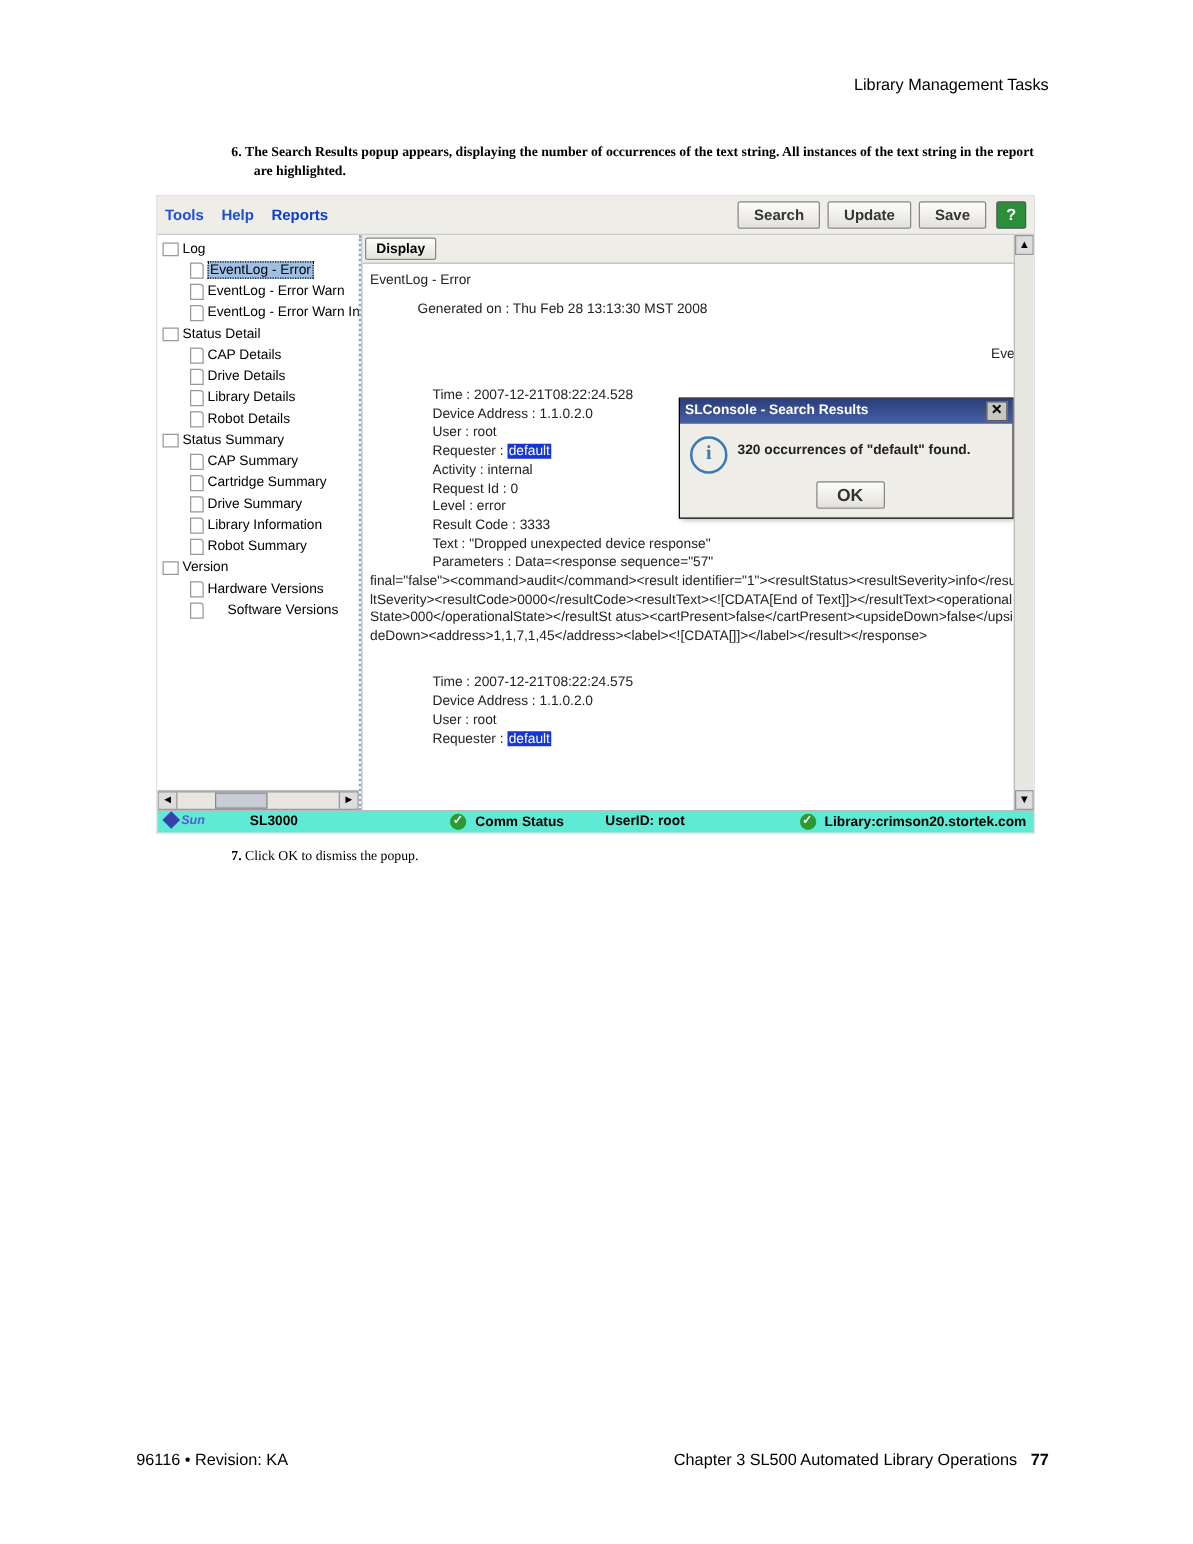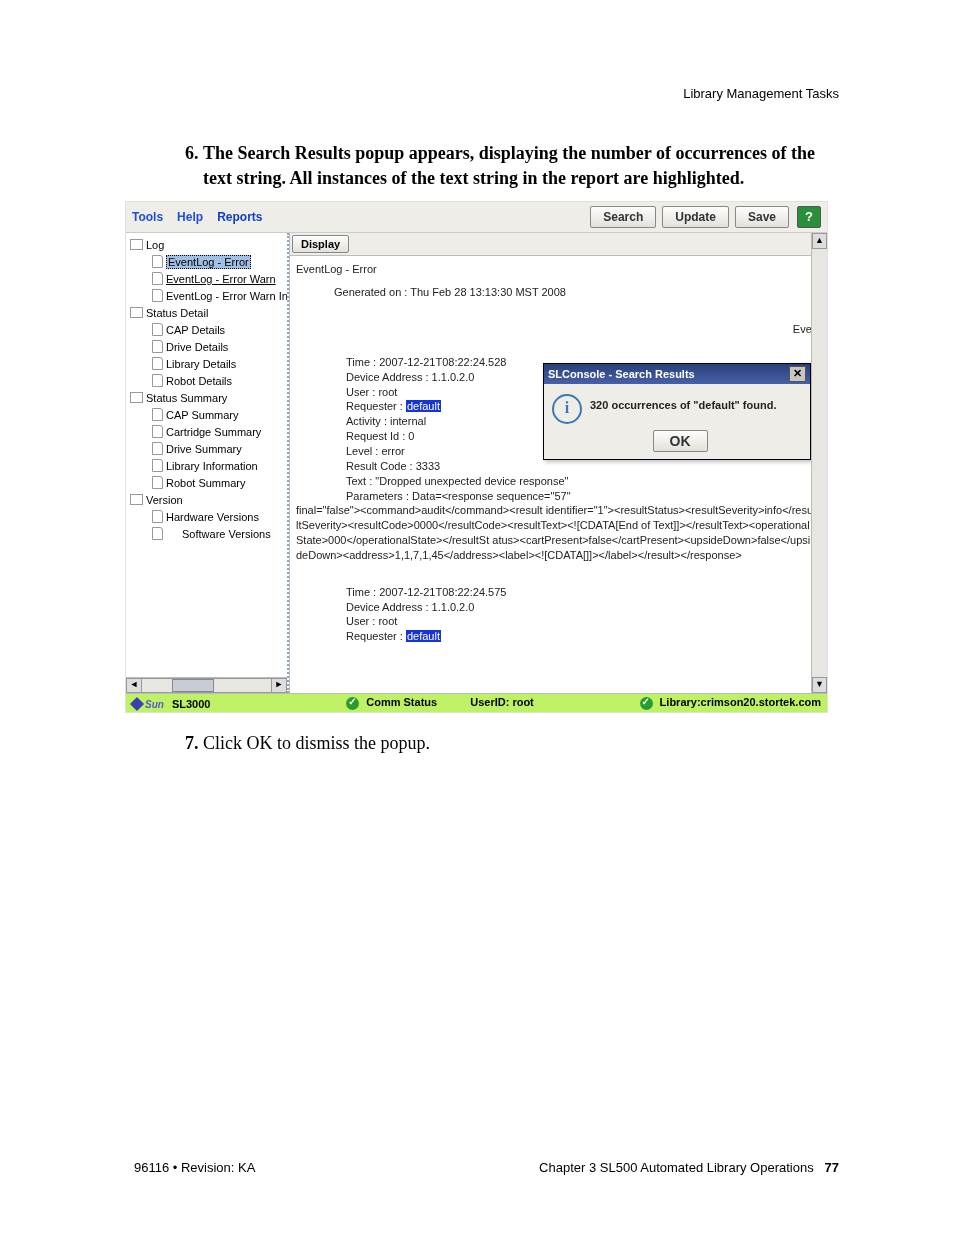--- a/index.html
+++ b/index.html
@@ -12,25 +12,24 @@
     position: relative;
   }
   .page {
     padding: 60px 115px 0 125px;
   }
   .header-right {
     text-align: right;
     font-family: Arial, sans-serif;
     font-size: 13px;
     margin-bottom: 40px;
-    margin-top: 26px;
   }
   .step {
     font-family: Georgia, "Times New Roman", serif;
-    font-size: 18px;
+    font-size: 11px;
     line-height: 1.4;
     margin-left: 60px;
     text-indent: -18px;
     padding-left: 18px;
     margin-bottom: 2px;
   }
   .step .num {
     font-weight: bold;
   }
   .step .bold {
@@ -185,39 +184,40 @@
     width:26px;height:26px;border:2px solid #3a78b5;border-radius:50%;
     color:#3a78b5;font-weight:bold;text-align:center;line-height:24px;font-size:16px;
     font-family: Georgia, serif;
     flex-shrink:0;
   }
   .popup-msg { font-weight:bold; font-size:11px; color:#222; padding-top:4px;}
   .popup-btns { text-align:center; padding-bottom:8px;}
   .popup-btns .btn { padding:2px 16px; font-size:14px;text-align:center;}
   .statusbar {
     border-top:1px solid #bbb;
-    background:#bef264;
-    display:flex; align-items:flex-end;
+    background:#5eead4;
+    display:flex; align-items:flex-start;
     padding:2px 6px;
     font-size:11px;
+    gap:28px;
   }
   .sun-logo {
     color:#5a5acb; font-weight:bold; font-size:10px; margin-right:4px;
   }
   .sun-diamond {
     width:10px;height:10px;background:#3a3fae;transform:rotate(45deg);display:inline-block;margin-right:3px;vertical-align:middle;
   }
   .status-check {
     width:13px;height:13px;border-radius:50%;background:#2b9a2f;display:inline-block;position:relative;margin-right:4px;vertical-align:middle;
   }
   .status-check::after{content:"✓";color:#fff;font-size:10px;position:absolute;left:2px;top:-1px;font-weight:bold;}
   .statusbar .sseg { margin-right:30px; font-weight:bold;}
   .statusbar .sright { margin-left:auto; font-weight:bold;}
   .footer {
-    position:absolute; bottom:60px; left:134px; right:115px;
+    position:absolute; bottom:60px; left:109px; right:115px;
     display:flex; font-family: Arial, sans-serif; font-size:13px;
   }
   .footer .fr { margin-left:auto;}
 </style>
 </head>
 <body>
 
 <div class="page">
   <div class="header-right">Library Management Tasks</div>
 
@@ -244,21 +244,21 @@
       <div class="tree-pane">
         <div class="tree">
           <div class="tree-row">
               <span class="folder-icon"></span>
               <span class="label">Log</span>
             </div>
           <div class="tree-row selected" style="padding-left:22px;">
               <span class="doc-icon"></span>
               <span class="label">EventLog - Error</span>
             </div>
-          <div class="tree-row" style="padding-left:22px;text-decoration:underline;">
+          <div class="tree-row" style="padding-left:22px;">
               <span class="doc-icon"></span>
               <span class="label">EventLog - Error Warn</span>
             </div>
           <div class="tree-row" style="padding-left:22px;">
               <span class="doc-icon"></span>
               <span class="label">EventLog - Error Warn Inf</span>
             </div>
 
           <div class="tree-row">
               <span class="folder-icon"></span>

